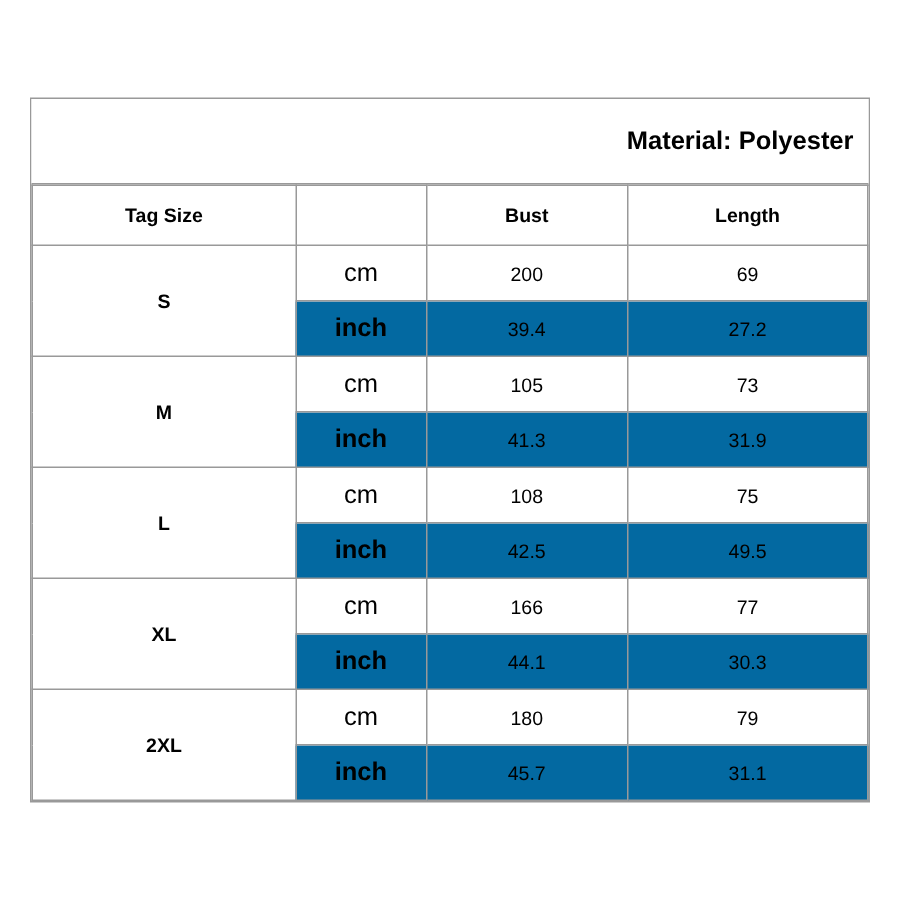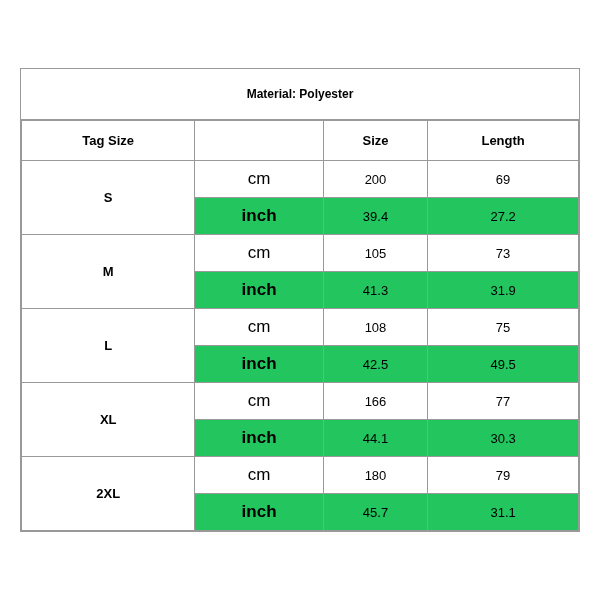--- a/index.html
+++ b/index.html
@@ -17,24 +17,24 @@
       align-items: center;
       justify-content: center;
     }
 
     .container {
       width: 560px;
       border: 1px solid #999;
     }
 
     .title-row {
-      text-align: center;
+      text-align: right;
       padding: 18px 10px;
       font-weight: bold;
-      font-size: 12px;
+      font-size: 17px;
       border-bottom: 1px solid #999;
       background: #fff;
     }
 
     table {
       width: 100%;
       border-collapse: collapse;
     }
 
     th, td {
@@ -56,38 +56,38 @@
 
     .unit-cell {
       font-size: 17px;
     }
 
     .unit-cell.inch {
       font-weight: bold;
     }
 
     .shaded {
-      background-color: #22c55e;
+      background-color: #0369a1;
     }
 
     .header-row th {
-      padding: 12px 6px;
+      padding: 12px 22px;
     }
   </style>
 </head>
 <body>
 
 <div class="container">
   <div class="title-row">Material: Polyester</div>
   <table>
     <thead>
       <tr class="header-row">
         <th>Tag Size</th>
         <th></th>
-        <th>Size</th>
+        <th>Bust</th>
         <th>Length</th>
       </tr>
     </thead>
     <tbody id="table-body">
     <tr>
           <td rowspan="2" class="tag-size-cell">S</td>
           <td class="unit-cell">cm</td>
           <td>200</td>
           <td>69</td>
         </tr>

